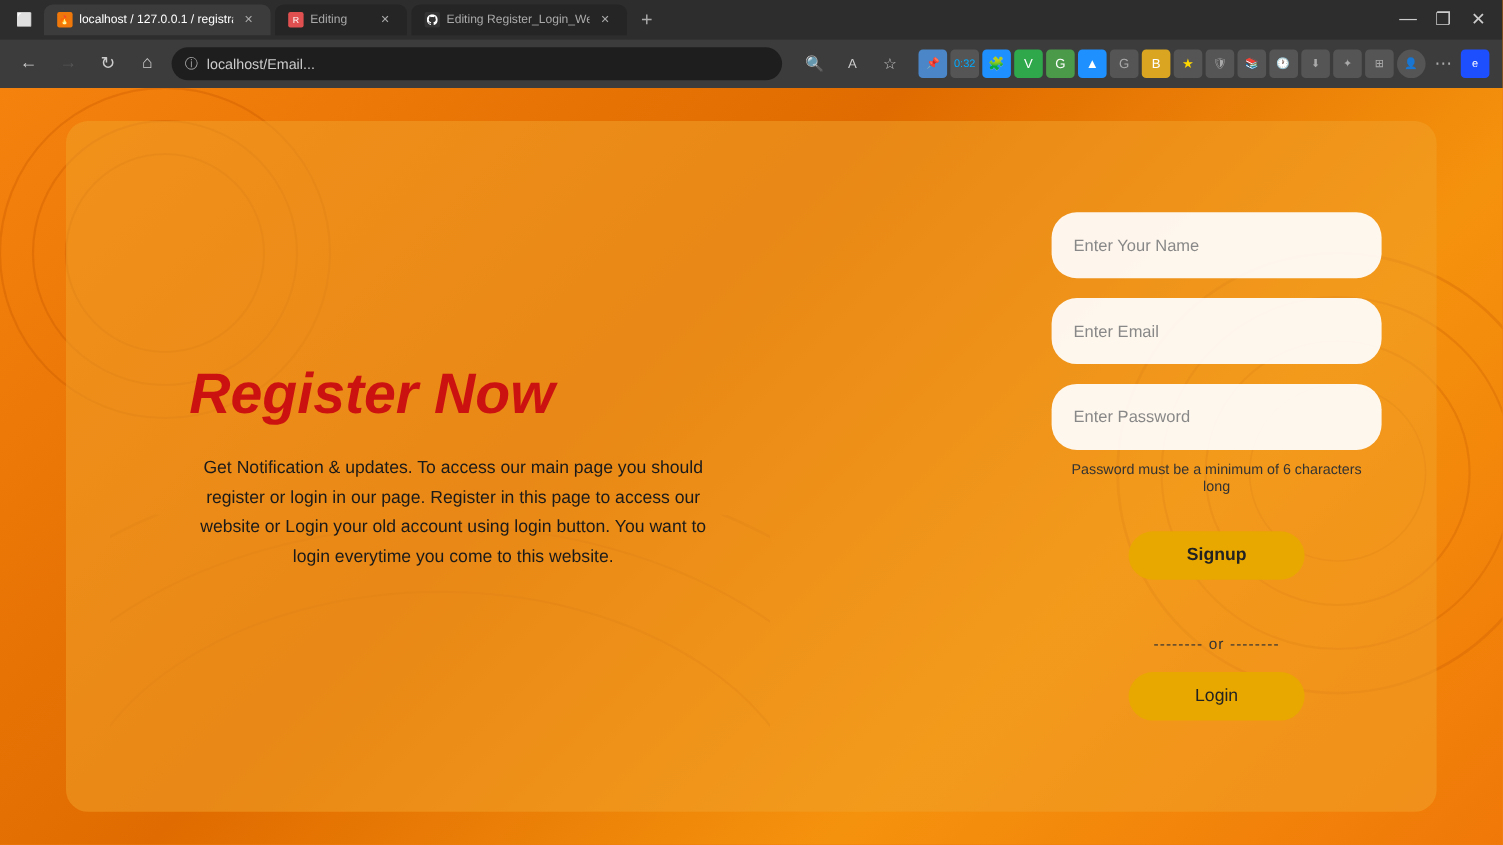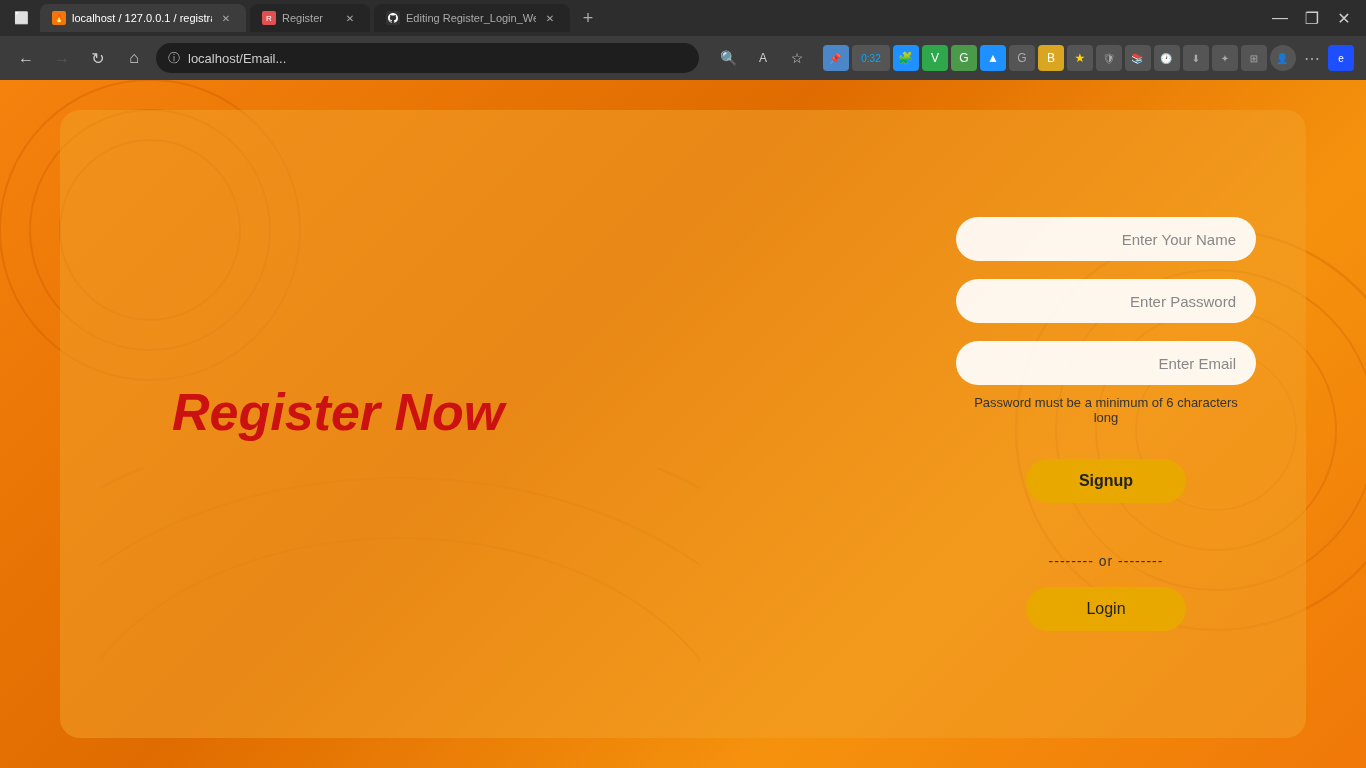--- a/index.html
+++ b/index.html
@@ -200,25 +200,25 @@
       width: 380px;
       padding: 40px 60px 40px 40px;
       display: flex;
       flex-direction: column;
       align-items: center;
       gap: 18px;
     }
 
     .form-input {
       width: 300px;
-      height: 44px;
+      height: 60px;
       border-radius: 23px;
       border: none;
       background: rgba(255, 255, 255, 0.92);
-      text-align: right;
+      text-align: left;
       font-size: 15px;
       color: #666;
       outline: none;
       padding: 0 20px;
     }
 
     .form-input::placeholder {
       color: #888;
     }
 
@@ -289,21 +289,21 @@
     <div class="toolbar-icon" style="color:#ccc;font-size:12px;">⬜</div>
 
     <div class="browser-tab active">
       <div class="tab-favicon">🔥</div>
       <span style="font-size:11px;overflow:hidden;white-space:nowrap;max-width:140px;">localhost / 127.0.0.1 / registratio...</span>
       <div class="tab-close">✕</div>
     </div>
 
     <div class="browser-tab inactive">
       <div class="tab-favicon" style="background:#e05050;">R</div>
-      <span style="font-size:11px;">Register</span>
+      <span style="font-size:11px;">Editing</span>
       <div class="tab-close">✕</div>
     </div>
 
     <div class="browser-tab inactive">
       <div class="tab-favicon gh" style="background:#333;">
         <svg width="10" height="10" viewBox="0 0 16 16" fill="white">
             <path d="M8 0C3.58 0 0 3.58 0 8c0 3.54 2.29 6.53 5.47 7.59.4.07.55-.17.55-.38 0-.19-.01-.82-.01-1.49-2.01.37-2.53-.49-2.69-.94-.09-.23-.48-.94-.82-1.13-.28-.15-.68-.52-.01-.53.63-.01 1.08.58 1.23.82.72 1.21 1.87.87 2.33.66.07-.52.28-.87.51-1.07-1.78-.2-3.64-.89-3.64-3.95 0-.87.31-1.59.82-2.15-.08-.2-.36-1.02.08-2.12 0 0 .67-.21 2.2.82.64-.18 1.32-.27 2-.27.68 0 1.36.09 2 .27 1.53-1.04 2.2-.82 2.2-.82.44 1.1.16 1.92.08 2.12.51.56.82 1.27.82 2.15 0 3.07-1.87 3.75-3.65 3.95.29.25.54.73.54 1.48 0 1.07-.01 1.93-.01 2.2 0 .21.15.46.55.38A8.013 8.013 0 0016 8c0-4.42-3.58-8-8-8z"></path>
           </svg>
       </div>
       <span style="font-size:11px;overflow:hidden;white-space:nowrap;max-width:130px;">Editing Register_Login_Welcome...</span>
@@ -333,21 +333,21 @@
     </div>
 
     <div class="nav-icons">
       <div class="toolbar-icon">🔍</div>
       <div class="toolbar-icon" style="font-size:12px;">A</div>
       <div class="toolbar-icon">☆</div>
     </div>
 
     <div style="display:flex;gap:3px;align-items:center;margin-left:4px;">
       <div style="width:26px;height:26px;background:#4a86c8;border-radius:4px;display:flex;align-items:center;justify-content:center;font-size:10px;color:white;">📌</div>
-      <div style="width:38px;height:26px;background:#555;border-radius:4px;display:flex;align-items:center;justify-content:center;font-size:10px;color:#0af;">0:32</div>
+      <div style="width:26px;height:26px;background:#555;border-radius:4px;display:flex;align-items:center;justify-content:center;font-size:10px;color:#0af;">0:32</div>
       <div style="width:26px;height:26px;background:#1e90ff;border-radius:4px;display:flex;align-items:center;justify-content:center;font-size:12px;color:white;">🧩</div>
       <div style="width:26px;height:26px;background:#2ea84b;border-radius:4px;display:flex;align-items:center;justify-content:center;font-size:12px;color:white;">V</div>
       <div style="width:26px;height:26px;background:#4a9a4a;border-radius:4px;display:flex;align-items:center;justify-content:center;font-size:12px;color:white;">G</div>
       <div style="width:26px;height:26px;background:#1e90ff;border-radius:4px;display:flex;align-items:center;justify-content:center;font-size:12px;color:white;">▲</div>
       <div style="width:26px;height:26px;background:#555;border-radius:4px;display:flex;align-items:center;justify-content:center;font-size:12px;color:#aaa;">G</div>
       <div style="width:26px;height:26px;background:#daa520;border-radius:4px;display:flex;align-items:center;justify-content:center;font-size:12px;color:white;">B</div>
       <div style="width:26px;height:26px;background:#555;border-radius:4px;display:flex;align-items:center;justify-content:center;font-size:12px;color:#ffd700;">★</div>
       <div style="width:26px;height:26px;background:#555;border-radius:4px;display:flex;align-items:center;justify-content:center;font-size:10px;color:#aaa;">🛡</div>
       <div style="width:26px;height:26px;background:#555;border-radius:4px;display:flex;align-items:center;justify-content:center;font-size:10px;color:#aaa;">📚</div>
       <div style="width:26px;height:26px;background:#555;border-radius:4px;display:flex;align-items:center;justify-content:center;font-size:10px;color:#aaa;">🕐</div>
@@ -379,28 +379,29 @@
     <circle cx="250" cy="250" r="200" fill="none" stroke="#c05500" stroke-width="2.5"></circle>
     <circle cx="250" cy="250" r="160" fill="none" stroke="#c05500" stroke-width="2"></circle>
     <circle cx="250" cy="250" r="120" fill="none" stroke="#c05500" stroke-width="2"></circle>
     <circle cx="250" cy="250" r="80" fill="none" stroke="#c05500" stroke-width="1.5"></circle>
   </svg>
 
   <div class="register-card">
 
     <div class="left-section">
       <h1 class="register-title">Register Now</h1>
+      <p class="register-desc">Get Notification &amp; updates. To access our main page you should register or login in our page. Register in this page to access our website or Login your old account using login button. You want to login everytime you come to this website.</p>
     </div>
 
     <div class="right-section">
       <input type="text" class="form-input" placeholder="Enter Your Name" style="">
 
+      <input type="email" class="form-input" placeholder="Enter Email" style="">
+
       <input type="password" class="form-input" placeholder="Enter Password" style="">
-
-      <input type="email" class="form-input" placeholder="Enter Email" style="">
 
       <p class="password-hint">Password must be a minimum of 6 characters long</p>
 
       <button class="btn-signup">Signup</button>
 
       <span class="or-divider">-------- or --------</span>
 
       <button class="btn-login">Login</button>
     </div>
   </div>

